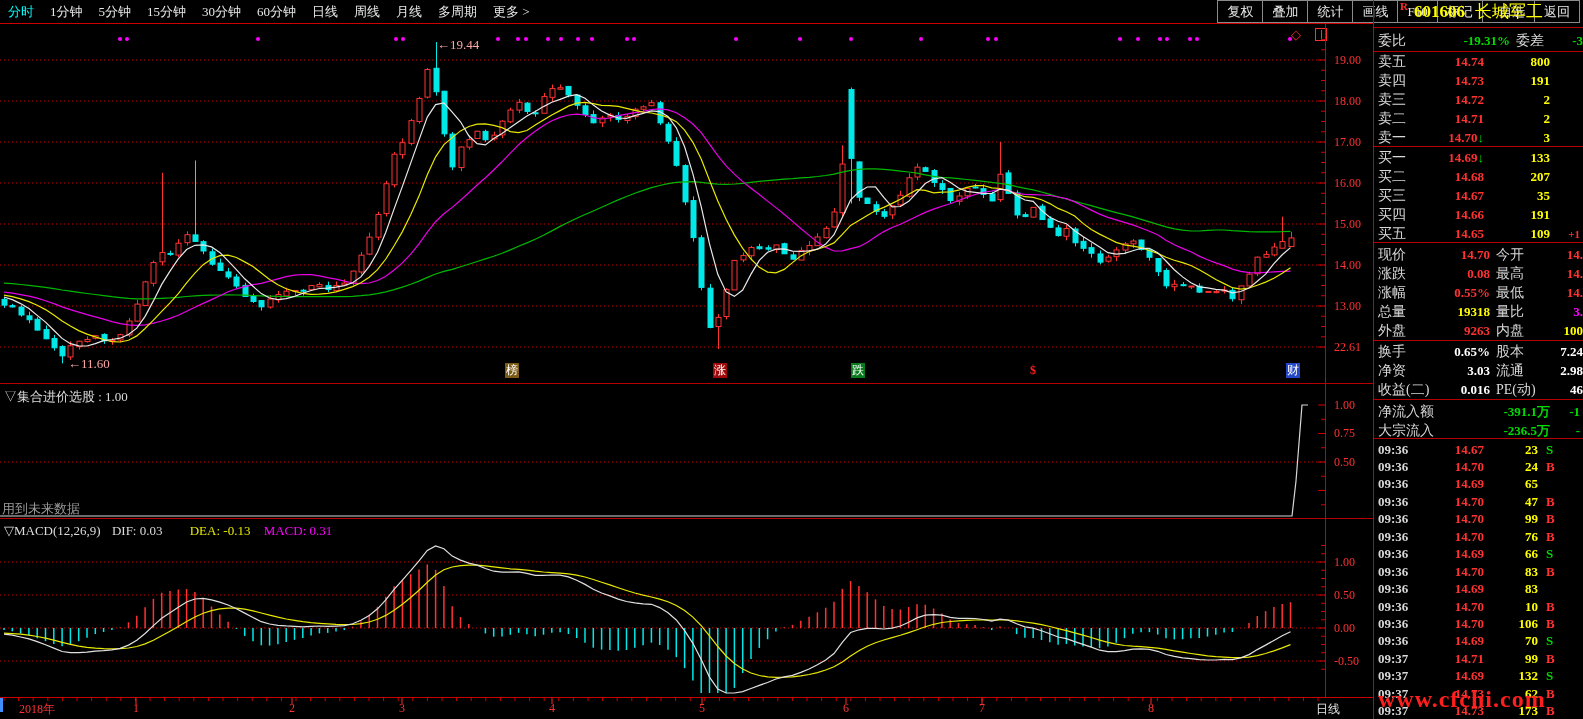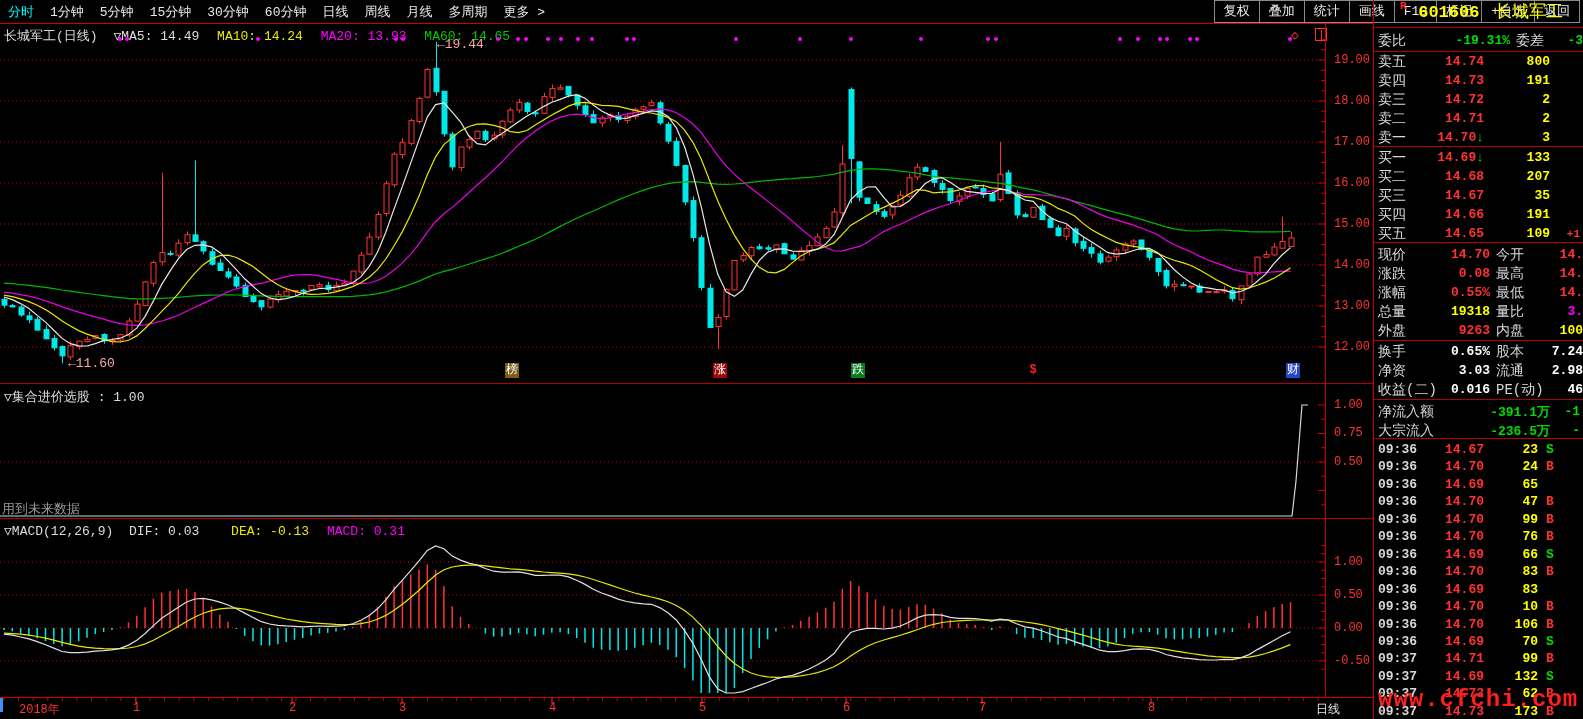--- a/index.html
+++ b/index.html
@@ -1,17 +1,17 @@
 <!DOCTYPE html>
 <html><head>
 <meta charset="utf-8">
 <style>
   html,body{margin:0;padding:0;background:#000;}
   #app{position:relative;width:1583px;height:719px;background:#000;overflow:hidden;
-       font-family:Liberation Mono, monospace;color:#e8e8e8;}
+       font-family:Liberation Serif, serif;color:#e8e8e8;}
   .hline{position:absolute;height:1px;background:#b40000;}
   .vline{position:absolute;width:1px;background:#b40000;}
   
   #topbar{position:absolute;left:0;top:0;width:1358px;height:23px;display:flex;align-items:center;}
   .menu-item{padding:0 8px;font-size:13px;color:#e8e8e8;white-space:nowrap;cursor:default;}
   .menu-item.active{color:#00ffff;}
   #toolbar{position:absolute;right:3px;top:0;height:23px;display:flex;}
   .tool-btn{height:21px;line-height:21px;padding:0 9px;font-size:13px;color:#e8e8e8;
             border:1px solid #8a8a8a;margin-left:-1px;background:#000;white-space:nowrap;}
   
@@ -72,27 +72,20 @@
       <div class="tool-btn">返回</div>
     </div>
   <div class="hline" style="left:0;top:23px;width:1374px;background:#cc0000;"></div>
 
   <div id="stockbox">
     <span class="r">R</span>
     <span class="code">601606</span>
     <span class="name">长城军工</span>
   </div>
 
-  <div class="chart-head" style="left:4px;top:27px;">
-    <span class="w">长城军工(日线)</span>
-    <span class="w" style="margin-left:8px;">▽MA5: 14.49</span>
-    <span class="y" style="margin-left:10px;">MA10: 14.24</span>
-    <span class="m" style="margin-left:10px;">MA20: 13.93</span>
-    <span class="g" style="margin-left:10px;">MA60: 14.65</span>
-  </div>
 
   <svg id="svg-main" style="left:0;top:24px;" width="1326" height="359">
       <line x1="0" y1="323" x2="1325" y2="323" stroke="#c80000" stroke-dasharray="1 3" stroke-width="1"></line>
       <line x1="0" y1="282" x2="1325" y2="282" stroke="#c80000" stroke-dasharray="1 3" stroke-width="1"></line>
       <line x1="0" y1="241" x2="1325" y2="241" stroke="#c80000" stroke-dasharray="1 3" stroke-width="1"></line>
       <line x1="0" y1="200" x2="1325" y2="200" stroke="#c80000" stroke-dasharray="1 3" stroke-width="1"></line>
       <line x1="0" y1="159" x2="1325" y2="159" stroke="#c80000" stroke-dasharray="1 3" stroke-width="1"></line>
       <line x1="0" y1="118" x2="1325" y2="118" stroke="#c80000" stroke-dasharray="1 3" stroke-width="1"></line>
       <line x1="0" y1="77" x2="1325" y2="77" stroke="#c80000" stroke-dasharray="1 3" stroke-width="1"></line>
       <line x1="0" y1="36" x2="1325" y2="36" stroke="#c80000" stroke-dasharray="1 3" stroke-width="1"></line>
@@ -786,21 +779,21 @@
   <div class="vline" style="left:1373px;top:0;height:719px;background:#cc0000;"></div>
 
   <div id="y-labels">
       <div class="axis-label" style="left: 1334px; top: 53px;">19.00</div>
       <div class="axis-label" style="left: 1334px; top: 94px;">18.00</div>
       <div class="axis-label" style="left: 1334px; top: 135px;">17.00</div>
       <div class="axis-label" style="left: 1334px; top: 176px;">16.00</div>
       <div class="axis-label" style="left: 1334px; top: 217px;">15.00</div>
       <div class="axis-label" style="left: 1334px; top: 258px;">14.00</div>
       <div class="axis-label" style="left: 1334px; top: 299px;">13.00</div>
-      <div class="axis-label" style="left: 1334px; top: 340px;">12.00</div>
+      <div class="axis-label" style="left: 1334px; top: 340px;">22.61</div>
       <div class="axis-label" style="left: 1334px; top: 398px;">1.00</div>
       <div class="axis-label" style="left: 1334px; top: 426px;">0.75</div>
       <div class="axis-label" style="left: 1334px; top: 455px;">0.50</div>
       <div class="axis-label" style="left: 1334px; top: 555px;">1.00</div>
       <div class="axis-label" style="left: 1334px; top: 588px;">0.50</div>
       <div class="axis-label" style="left: 1334px; top: 621px;">0.00</div>
       <div class="axis-label" style="left: 1334px; top: 654px;">-0.50</div>
     </div>
   <div id="month-labels">
       <div class="month-label" style="left: 3px; padding-left: 16px;">2018年</div>

